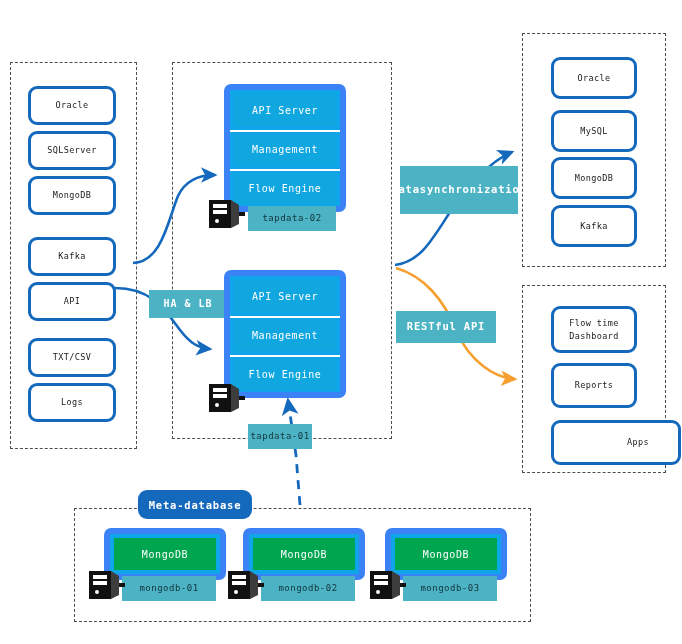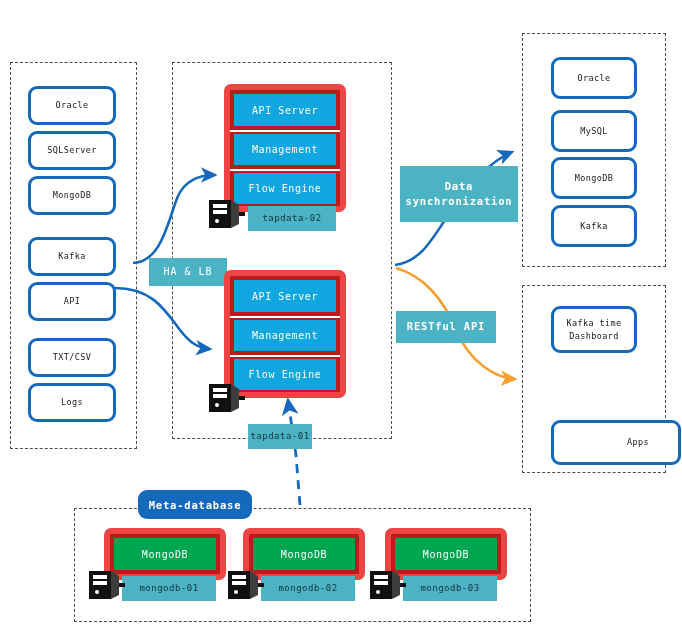--- a/index.html
+++ b/index.html
@@ -9,32 +9,32 @@
 
   
   .group{position:absolute;border:1.5px dashed #4d4d4d;background:transparent;}
 
   
   .pill{position:absolute;border:3px solid #1569bd;border-radius:9px;background:#fff;
         display:flex;align-items:center;justify-content:center;text-align:center;
         font-size:8.5px;color:#1a1a1a;letter-spacing:.4px;line-height:1.5;}
 
   
-  .chassis{position:absolute;border:6px solid #ef4444;border-radius:7px;background:#b91c1c;
+  .chassis{position:absolute;border:6px solid #3b82f6;border-radius:7px;background:#0ea5e9;
            box-sizing:border-box;}
   .chassis .svc{position:absolute;left:4px;right:4px;background:#10a6e0;
         display:flex;align-items:center;justify-content:center;
         color:#ffffff;font-size:10px;letter-spacing:.6px;}
   .chassis .sep{position:absolute;left:0;right:0;height:2px;background:#ffffff;}
 
   
   .chip{position:absolute;background:#4cb3c4;display:flex;align-items:center;
         justify-content:center;text-align:center;font-size:9px;color:#14333a;
         letter-spacing:.5px;line-height:1.45;}
-  .chip.white{color:#ffffff;font-weight:normal;font-size:10px;letter-spacing:1px;}
+  .chip.white{color:#ffffff;font-weight:bold;font-size:10px;letter-spacing:1px;margin-top:32px;}
   .chip.big{font-size:10.5px;font-weight:bold;color:#ffffff;letter-spacing:.8px;}
 
   
   .headchip{position:absolute;background:#1569bd;display:flex;align-items:center;
         justify-content:center;color:#fff;font-weight:bold;font-size:10.5px;
         letter-spacing:.8px;}
 
   
   .mongo{background:#00a550 !important;}
 
@@ -148,21 +148,21 @@
     <svg width="40" height="36" viewBox="0 0 40 36">
       <path d="M4,4 L26,4 L26,32 L4,32 Z" fill="#111111"></path>
       <path d="M26,4 L34,9 L34,28 L26,32 Z" fill="#3d3d3d"></path>
       <rect x="8" y="8" width="14" height="4" fill="#ffffff"></rect>
       <rect x="8" y="14" width="14" height="4" fill="#ffffff"></rect>
       <circle cx="12" cy="25" r="2" fill="#ffffff"></circle>
       <rect x="34" y="16" width="8" height="4" fill="#111111"></rect>
     </svg>
   </div>
 
-  <div class="chip big" style="left:400px;top:166px;width:118px;height:56px;flex-direction:column;">
+  <div class="chip big" style="left:400px;top:166px;width:118px;height:48px;flex-direction:row;">
     <span>Data</span>
     <span>synchronization</span>
   </div>
   <div class="chip big" style="left:396px;top:311px;width:100px;height:32px;">
     <span>RESTful API</span>
   </div>
 
   <div class="pill" style="left:551px;top:57px;width:80px;height:36px;">
     <span>Oracle</span>
   </div>
@@ -170,22 +170,25 @@
     <span>MySQL</span>
   </div>
   <div class="pill" style="left:551px;top:157px;width:80px;height:36px;">
     <span>MongoDB</span>
   </div>
   <div class="pill" style="left:551px;top:205px;width:80px;height:36px;">
     <span>Kafka</span>
   </div>
 
   <div class="pill" style="left:551px;top:306px;width:80px;height:41px;flex-direction:column;">
-    <span>Kafka time</span>
+    <span>Flow time</span>
     <span>Dashboard</span>
+  </div>
+  <div class="pill" style="left:551px;top:363px;width:80px;height:39px;">
+    <span>Reports</span>
   </div>
   <div class="pill" style="left:551px;top:420px;width:80px;height:39px;padding-left:44px;">
     <span>Apps</span>
   </div>
 
   <div class="headchip" style="left:138px;top:490px;width:114px;height:29px;border-radius:9px;">
     <span>Meta-database</span>
   </div>
 
   <div class="chassis" style="left:104px;top:528px;width:122px;height:52px;">

